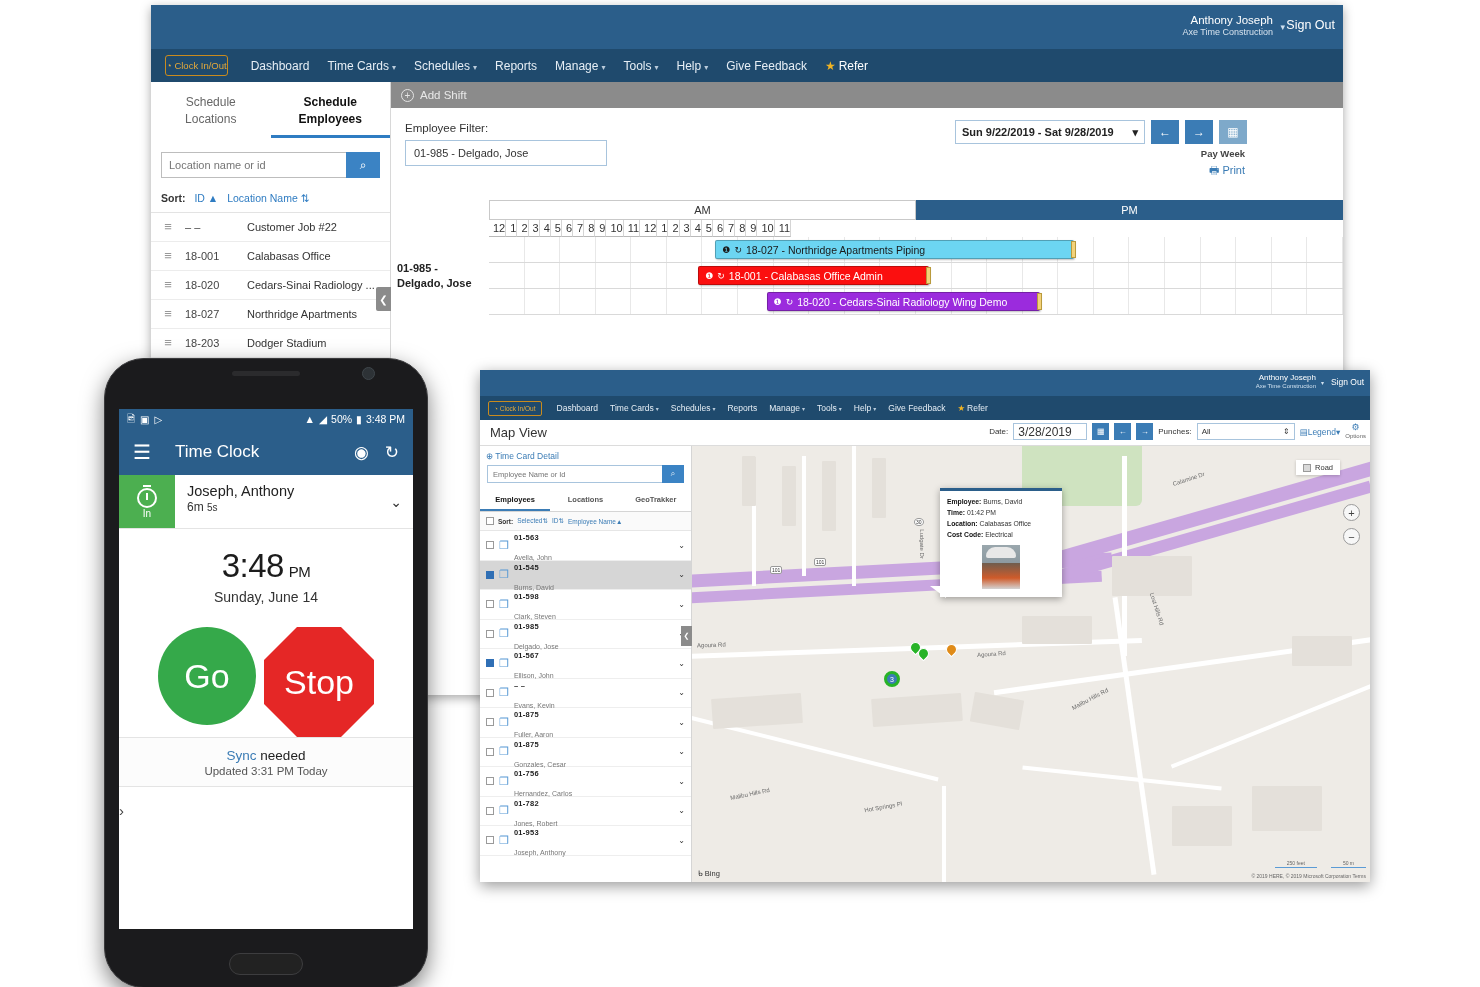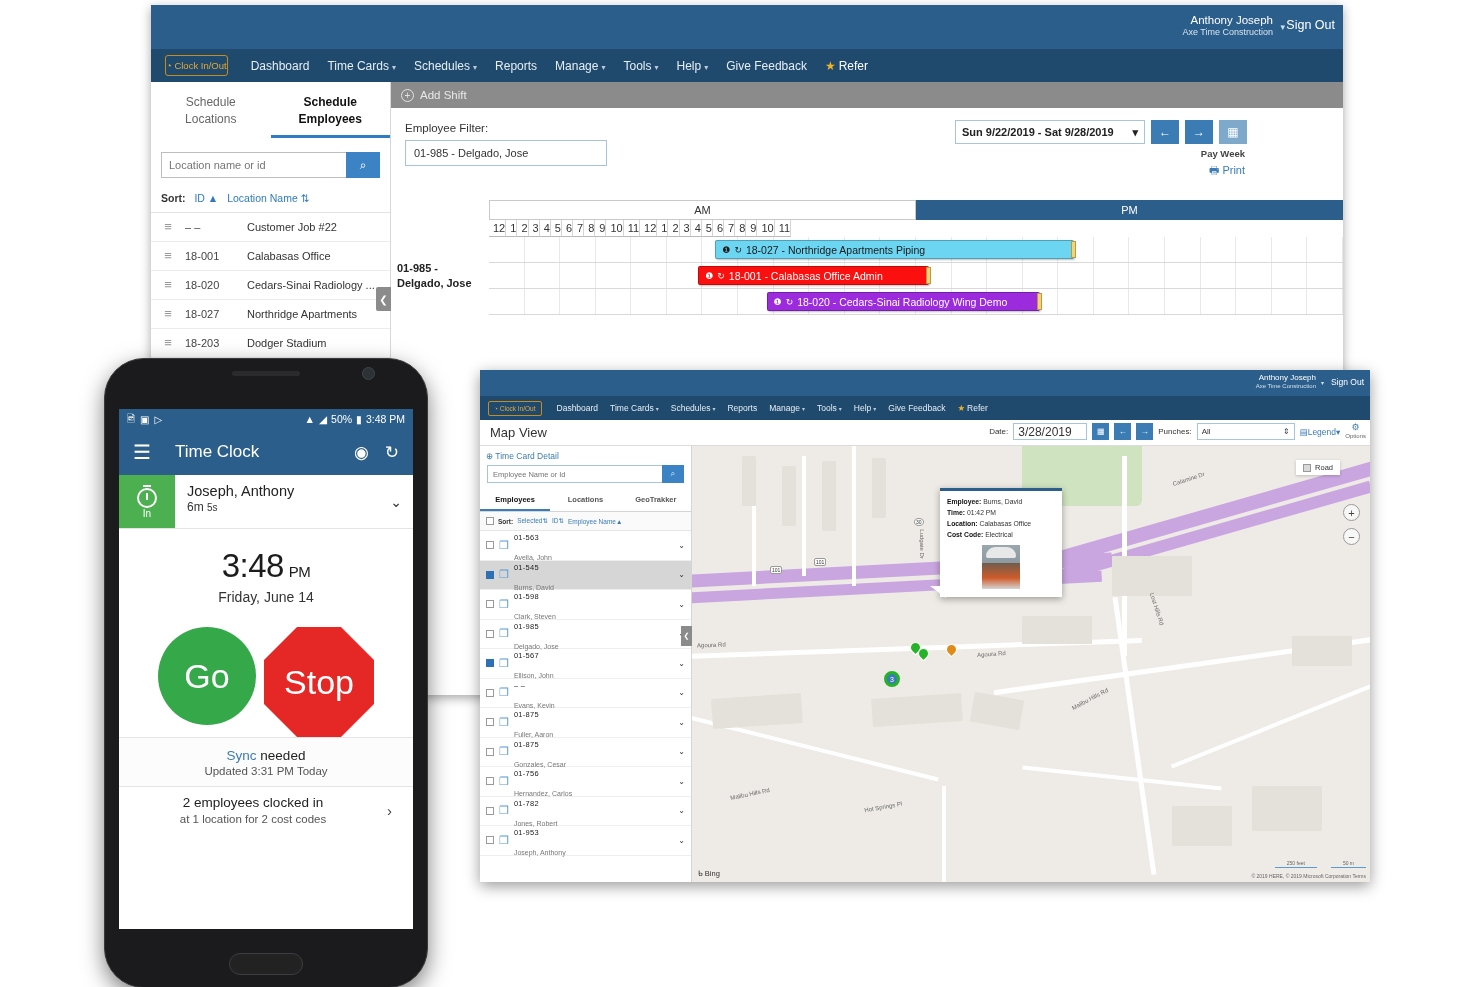--- a/index.html
+++ b/index.html
@@ -203,21 +203,21 @@
   .m-sortrow { display:flex; align-items:center; gap:4px; font-size:6.5px; padding: 5px 6px; background:#fafafa; border-bottom:1px solid #e6e6e6;}
   .m-sortrow b { color:#333; }
   .m-sortrow a { color:#3b7cb5; }
   .cbx { width: 8px; height: 8px; border: 1px solid #9a9a9a; background:#fff; display:inline-block;}
   .cbx.on { background:#2f6fb5; border-color:#2f6fb5; }
   .emp-list { overflow: hidden; height: 330px; }
   .emp-row { display:flex; align-items:center; height: 29.5px; border-bottom: 1px solid #eee; padding: 0 6px; gap: 5px;}
   .emp-row.sel { background: #d6d6d6; }
   .emp-doc { color:#5b9bd5; font-size: 11px; }
   .emp-txt { flex:1; line-height:1.25; }
-  .emp-id { font-size: 7.5px; color:#222; font-weight:normal; letter-spacing:.3px;}
+  .emp-id { font-size: 7.5px; color:#222; font-weight:bold; letter-spacing:.3px;}
   .emp-nm { font-size: 7px; color:#777; }
   .emp-chev { color:#333; font-size: 8px; }
   .m-map { flex: 1; position: relative; background: #eeebe6; overflow: hidden; }
   .road { position:absolute; background:#ffffff; }
   .bldg { position:absolute; background:#e4e0da; border-radius:1px;}
   .fwy { position:absolute; background:#c9a6e0; }
   .park { position:absolute; background:#cfe3c0; border-radius: 6px;}
   .shield { position:absolute; background:#fff; border:1px solid #999; border-radius:2px; font-size:5px; text-align:center; color:#333; padding:0 1px;}
   .rdlabel { position:absolute; font-size:6px; color:#6b6b6b; }
   .pin-grn { position:absolute; width:11px; height:11px; border-radius:50% 50% 50% 0; transform: rotate(-45deg); background:#27b327; border:1.5px solid #fff;}
@@ -857,40 +857,36 @@
           <span>6m</span> <small>5s</small>
         </div>
       </div>
       <div class="chev">⌄</div>
     </div>
 
     <div class="ph-clock">
       <div class="ph-time">
         <span>3:48</span><small style="margin-left:5px;">PM</small>
       </div>
-      <div class="ph-date">Friday, June 14</div>
+      <div class="ph-date">Sunday, June 14</div>
     </div>
 
     <div class="ph-btns">
       <div class="go-btn">Go</div>
       <div class="stop-btn">Stop</div>
     </div>
 
     <div class="ph-sync">
       <div class="l1">
         <a>Sync</a><span> needed</span>
       </div>
       <div class="l2">Updated 3:31 PM Today</div>
     </div>
 
     <div class="ph-foot">
-      <div class="ft">
-        <div class="f1">2 employees clocked in</div>
-        <div class="f2">at 1 location for 2 cost codes</div>
-      </div>
       <div class="fchev">›</div>
     </div>
   </div>
 
   <div class="ph-bottom">
     <div class="ph-home"></div>
   </div>
 </div>
 
 </body></html>

